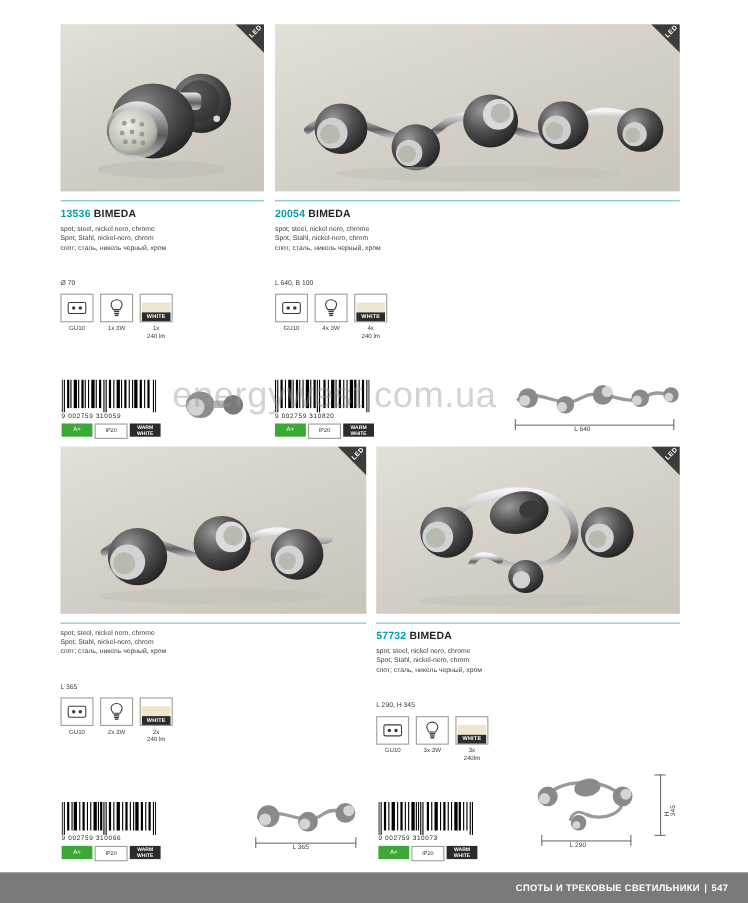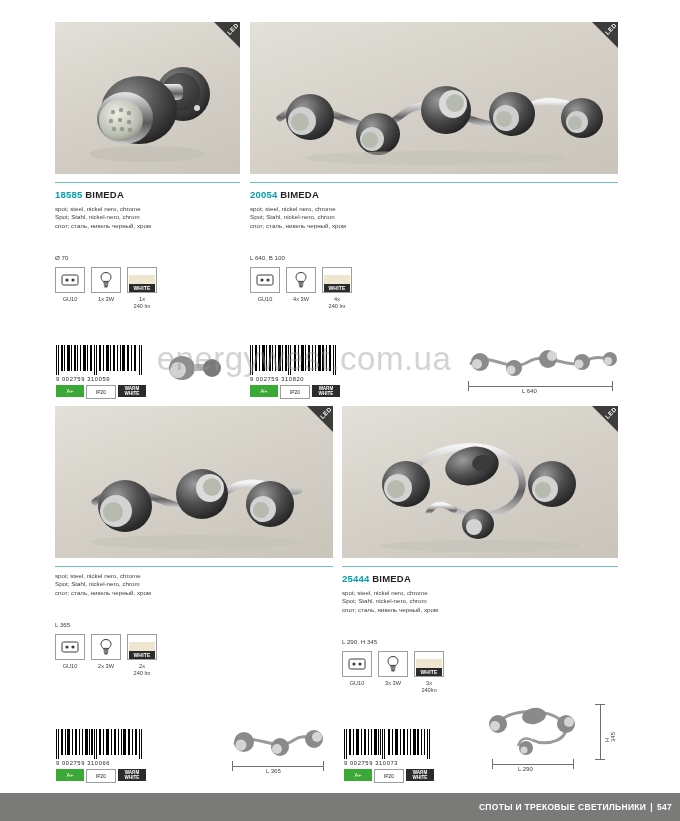--- a/index.html
+++ b/index.html
@@ -85,21 +85,21 @@
     pointer-events:none;
     user-select:none;
   }
 
   
   .footer{
     position:absolute;left:0;bottom:0;width:680px;height:28px;
     background:#7a7a79;
     display:flex;align-items:center;justify-content:flex-end;
     color:#fff;font-size:8.5px;font-weight:bold;letter-spacing:.3px;
-    padding-right:8px;box-sizing:border-box;
+    padding-right:18px;box-sizing:border-box;
   }
   .footer .pg{margin-left:4px;}
 </style>
 </head>
 <body>
 
 <div class="page">
 
   <div class="prod" style="left:55px;top:22px;width:185px;">
     <div class="photo" style="width:185px;height:152px;">
@@ -144,21 +144,21 @@
             <circle cx="67" cy="107" r="2.2"></circle>
             <circle cx="75" cy="108" r="2.2"></circle>
         </g>
       </svg>
       <div class="corner-led">
         <span>LED</span>
       </div>
     </div>
     <div class="divider"></div>
     <div class="title">
-      <span class="code">18585</span>
+      <span class="code">13536</span>
       <span class="name">BIMEDA</span>
     </div>
     <div class="desc">
       <div>spot; steel, nickel nero, chrome</div>
       <div>Spot; Stahl, nickel-nero, chrom</div>
       <div>спот; сталь, никель черный, хром</div>
     </div>
     <div class="dims">Ø 70</div>
     <div class="specs">
       <div class="spec">
@@ -593,21 +593,21 @@
           <ellipse cx="132" cy="121" rx="8" ry="8" fill="#d3d3d3"></ellipse>
         </g>
         <ellipse cx="138" cy="140" rx="100" ry="6" fill="#c2bfb5" opacity=".45"></ellipse>
       </svg>
       <div class="corner-led">
         <span>LED</span>
       </div>
     </div>
     <div class="divider"></div>
     <div class="title">
-      <span class="code">25444</span>
+      <span class="code">57732</span>
       <span class="name">BIMEDA</span>
     </div>
     <div class="desc">
       <div>spot; steel, nickel nero, chrome</div>
       <div>Spot; Stahl, nickel-nero, chrom</div>
       <div>спот; сталь, никель черный, хром</div>
     </div>
     <div class="dims">L 290, H 345</div>
     <div class="specs">
       <div class="spec">

